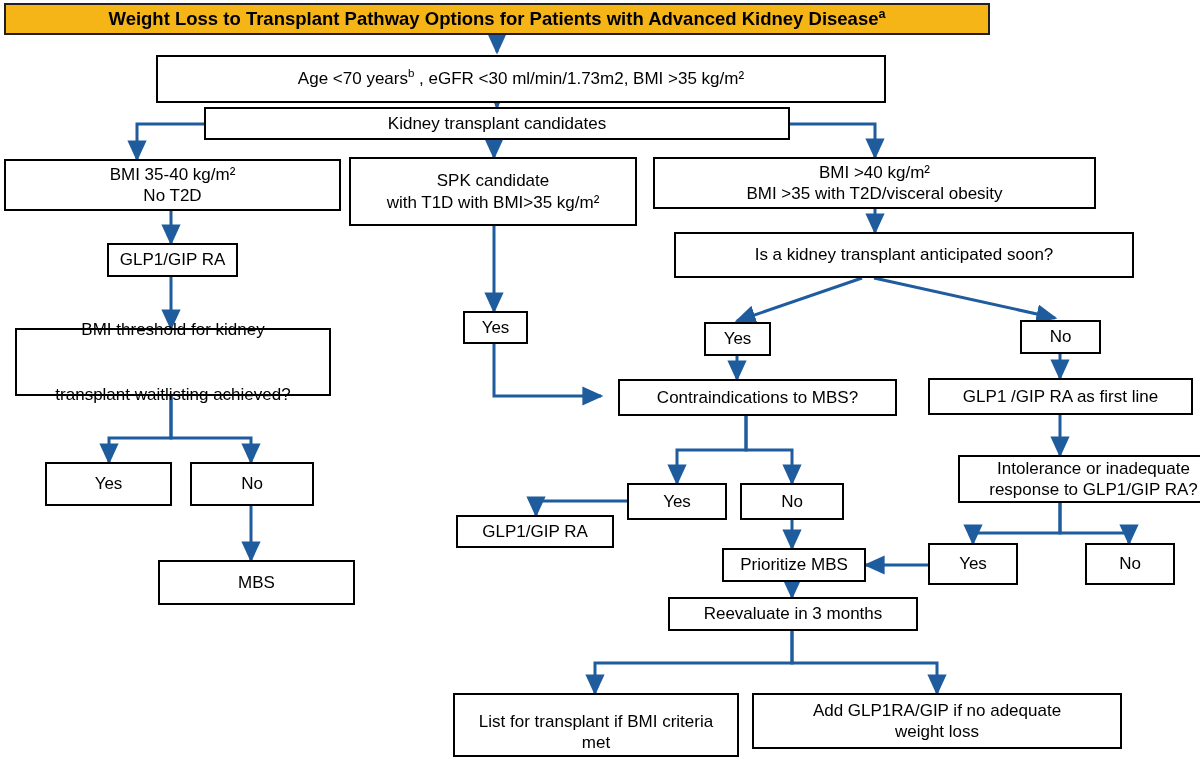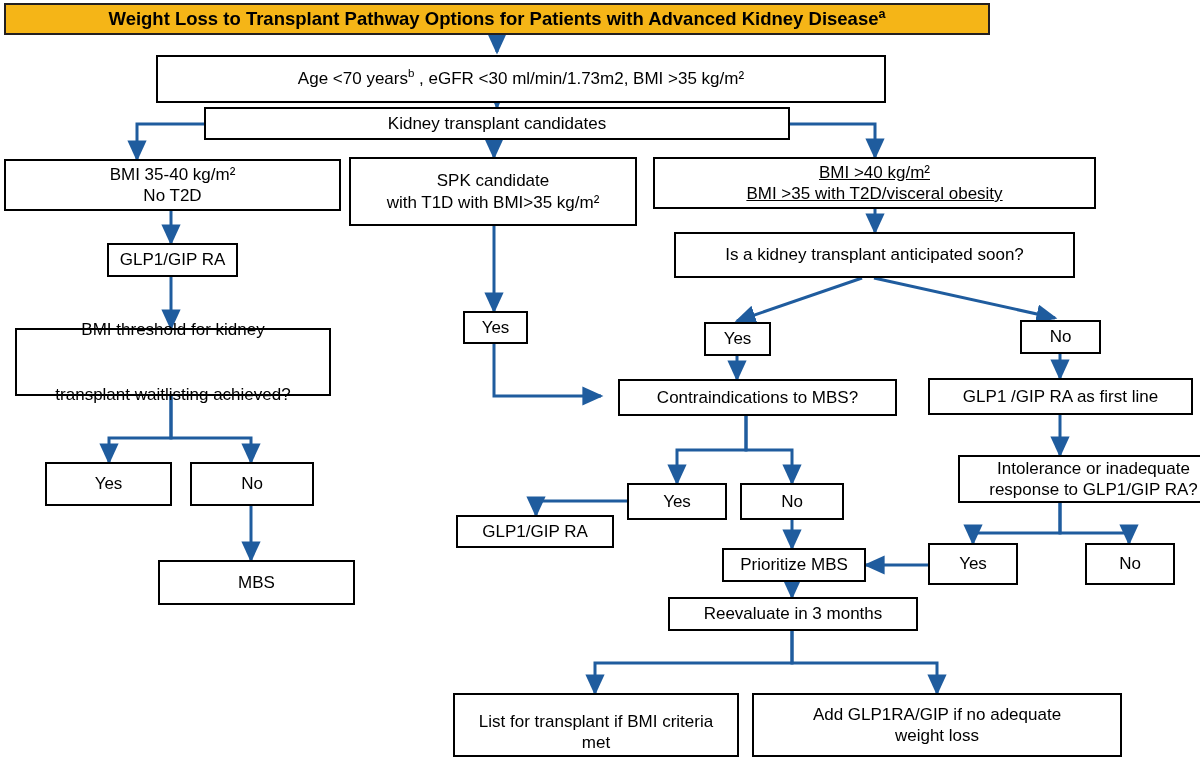--- a/index.html
+++ b/index.html
@@ -138,21 +138,21 @@
   <div class="node" style="left:4px; top:159px; width:337px; height:52px; flex-direction:column;">
     <span class="txt">BMI 35-40 kg/m²</span>
     <span class="txt">No T2D</span>
   </div>
 
   <div class="node" style="left:349px; top:157px; width:288px; height:69px; flex-direction:column;justify-content:center;">
     <span class="txt">SPK candidate</span>
     <span class="txt">with T1D with BMI&gt;35 kg/m²</span>
   </div>
 
-  <div class="node" style="left:653px; top:157px; width:443px; height:52px; flex-direction:column;text-decoration:underline;">
+  <div class="node" style="left:653px; top:157px; width:443px; height:52px; flex-direction:column;">
     <span class="txt">BMI &gt;40 kg/m²</span>
     <span class="txt">BMI &gt;35 with T2D/visceral obesity</span>
   </div>
 
   <div class="node" style="left:107px; top:243px; width:131px; height:34px;">
     <span class="txt">GLP1/GIP RA</span>
   </div>
 
   <div class="node" style="left:15px; top:328px; width:316px; height:68px; flex-direction:column;gap:43px;">
     <span class="txt">BMI threshold for kidney</span>
@@ -167,21 +167,21 @@
   </div>
 
   <div class="node" style="left:158px; top:560px; width:197px; height:45px;">
     <span class="txt">MBS</span>
   </div>
 
   <div class="node" style="left:463px; top:311px; width:65px; height:33px;">
     <span class="txt">Yes</span>
   </div>
 
-  <div class="node" style="left:674px; top:232px; width:401px; height:46px;">
+  <div class="node" style="left:674px; top:232px; width:460px; height:46px;">
     <span class="txt">Is a kidney transplant anticipated soon?</span>
   </div>
 
   <div class="node" style="left:704px; top:322px; width:67px; height:34px;">
     <span class="txt">Yes</span>
   </div>
   <div class="node" style="left:1020px; top:320px; width:81px; height:34px;">
     <span class="txt">No</span>
   </div>
 
@@ -221,18 +221,18 @@
   </div>
 
   <div class="node" style="left:668px; top:597px; width:250px; height:34px;">
     <span class="txt">Reevaluate in 3 months</span>
   </div>
 
   <div class="node" style="left:453px; top:693px; width:286px; height:64px; flex-direction:column;justify-content:flex-end;">
     <span class="txt">List for transplant if BMI criteria</span>
     <span class="txt">met</span>
   </div>
-  <div class="node" style="left:752px; top:693px; width:370px; height:64px; flex-direction:column;">
+  <div class="node" style="left:752px; top:693px; width:370px; height:56px; flex-direction:column;">
     <span class="txt">Add GLP1RA/GIP if no adequate</span>
     <span class="txt">weight loss</span>
   </div>
 
 </div>
 
 </body></html>

